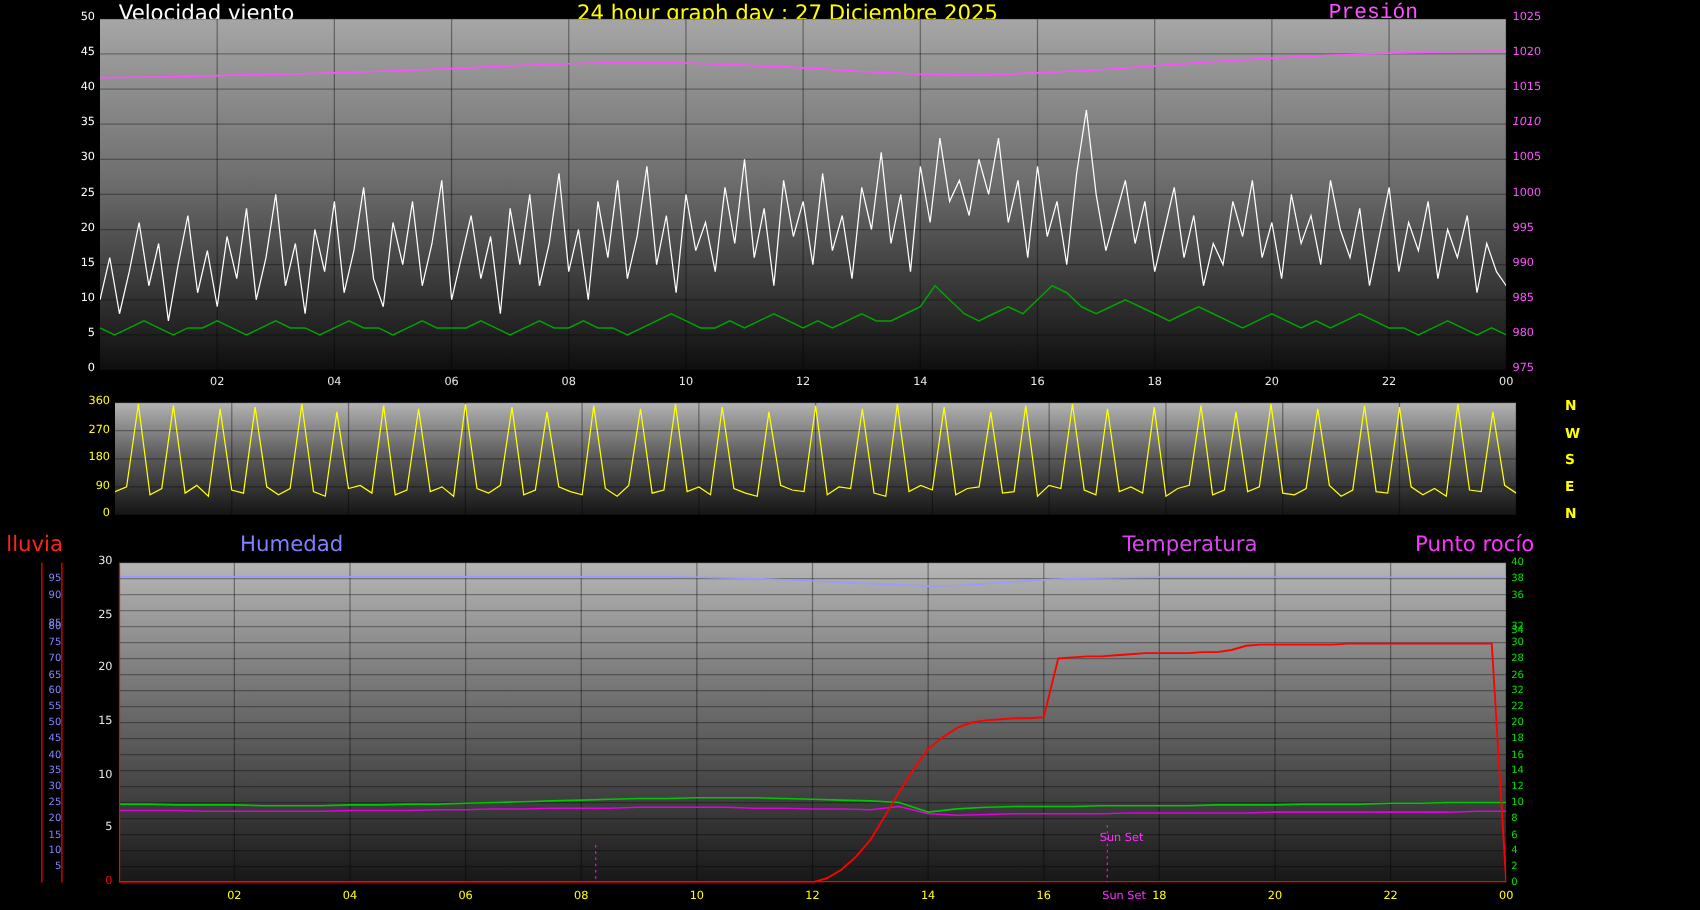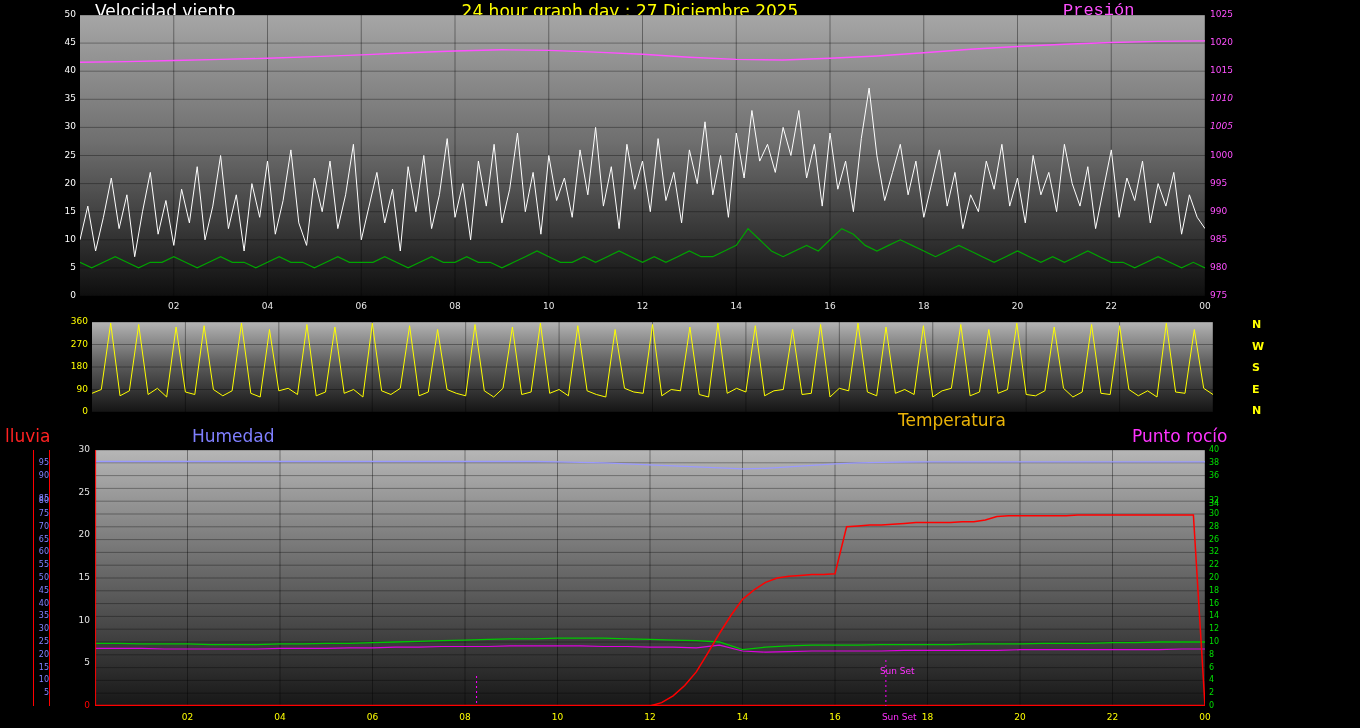--- a/index.html
+++ b/index.html
@@ -77,21 +77,21 @@
       <line x1="0" y1="281" x2="1125" y2="281" stroke="rgba(0,0,0,0.33)" stroke-width="1"></line>
       <polyline points="0.0,224.8 7.8,191.1 15.6,236.0 23.4,202.3 31.3,163.0 39.1,213.6 46.9,179.8 54.7,241.7 62.5,196.7 70.3,157.4 78.1,219.2 85.9,185.5 93.8,230.4 101.6,174.2 109.4,207.9 117.2,151.7 125.0,224.8 132.8,191.1 140.6,140.5 148.4,213.6 156.3,179.8 164.1,236.0 171.9,168.6 179.7,202.3 187.5,146.1 195.3,219.2 203.1,185.5 210.9,134.9 218.8,207.9 226.6,230.4 234.4,163.0 242.2,196.7 250.0,146.1 257.8,213.6 265.6,179.8 273.4,129.3 281.3,224.8 289.1,191.1 296.9,157.4 304.7,207.9 312.5,174.2 320.3,236.0 328.1,151.7 335.9,196.7 343.8,140.5 351.6,213.6 359.4,179.8 367.2,123.6 375.0,202.3 382.8,168.6 390.6,224.8 398.4,146.1 406.3,191.1 414.1,129.3 421.9,207.9 429.7,174.2 437.5,118.0 445.3,196.7 453.1,157.4 460.9,219.2 468.8,140.5 476.6,185.5 484.4,163.0 492.2,202.3 500.0,134.9 507.8,179.8 515.6,112.4 523.4,191.1 531.3,151.7 539.1,213.6 546.9,129.3 554.7,174.2 562.5,146.1 570.3,196.7 578.1,123.6 585.9,185.5 593.8,157.4 601.6,207.9 609.4,134.9 617.2,168.6 625.0,106.8 632.8,179.8 640.6,140.5 648.4,202.3 656.3,118.0 664.1,163.0 671.9,95.5 679.7,146.1 687.5,129.3 695.3,157.4 703.1,112.4 710.9,140.5 718.8,95.5 726.6,163.0 734.4,129.3 742.2,191.1 750.0,118.0 757.8,174.2 765.6,146.1 773.4,196.7 781.3,123.6 789.1,73.1 796.9,140.5 804.7,185.5 812.5,157.4 820.3,129.3 828.1,179.8 835.9,146.1 843.8,202.3 851.6,168.6 859.4,134.9 867.2,191.1 875.0,157.4 882.8,213.6 890.6,179.8 898.4,196.7 906.3,146.1 914.1,174.2 921.9,129.3 929.7,191.1 937.5,163.0 945.3,207.9 953.1,140.5 960.9,179.8 968.8,157.4 976.6,196.7 984.4,129.3 992.2,168.6 1000.0,191.1 1007.8,151.7 1015.6,213.6 1023.4,174.2 1031.3,134.9 1039.1,202.3 1046.9,163.0 1054.7,185.5 1062.5,146.1 1070.3,207.9 1078.1,168.6 1085.9,191.1 1093.8,157.4 1101.6,219.2 1109.4,179.8 1117.2,202.3 1125.0,213.6" fill="none" stroke="#ffffff" stroke-width="1"></polyline>
       <polyline points="0.0,247.3 11.7,252.9 23.4,247.3 35.2,241.7 46.9,247.3 58.6,252.9 70.3,247.3 82.0,247.3 93.8,241.7 105.5,247.3 117.2,252.9 128.9,247.3 140.6,241.7 152.3,247.3 164.1,247.3 175.8,252.9 187.5,247.3 199.2,241.7 210.9,247.3 222.7,247.3 234.4,252.9 246.1,247.3 257.8,241.7 269.5,247.3 281.3,247.3 293.0,247.3 304.7,241.7 316.4,247.3 328.1,252.9 339.8,247.3 351.6,241.7 363.3,247.3 375.0,247.3 386.7,241.7 398.4,247.3 410.2,247.3 421.9,252.9 433.6,247.3 445.3,241.7 457.0,236.0 468.8,241.7 480.5,247.3 492.2,247.3 503.9,241.7 515.6,247.3 527.3,241.7 539.1,236.0 550.8,241.7 562.5,247.3 574.2,241.7 585.9,247.3 597.7,241.7 609.4,236.0 621.1,241.7 632.8,241.7 644.5,236.0 656.3,230.4 668.0,213.6 679.7,224.8 691.4,236.0 703.1,241.7 714.8,236.0 726.6,230.4 738.3,236.0 750.0,224.8 761.7,213.6 773.4,219.2 785.2,230.4 796.9,236.0 808.6,230.4 820.3,224.8 832.0,230.4 843.8,236.0 855.5,241.7 867.2,236.0 878.9,230.4 890.6,236.0 902.3,241.7 914.1,247.3 925.8,241.7 937.5,236.0 949.2,241.7 960.9,247.3 972.7,241.7 984.4,247.3 996.1,241.7 1007.8,236.0 1019.5,241.7 1031.3,247.3 1043.0,247.3 1054.7,252.9 1066.4,247.3 1078.1,241.7 1089.8,247.3 1101.6,252.9 1113.3,247.3 1125.0,252.9" fill="none" stroke="#00a400" stroke-width="1.2"></polyline>
       <polyline points="0.0,47.2 46.9,46.6 93.8,45.5 140.6,44.4 187.5,43.3 234.4,41.6 281.3,39.9 328.1,37.7 375.0,36.0 421.9,34.8 468.8,35.4 515.6,37.1 562.5,39.3 609.4,42.2 656.3,44.4 703.1,45.0 750.0,43.3 796.9,41.0 843.8,37.7 890.6,34.3 937.5,31.5 984.4,29.2 1031.3,27.5 1078.1,26.4 1125.0,25.9" fill="none" stroke="#ff50ff" stroke-width="1.4"></polyline>
     </svg>
   <div class="tickcol tl f9" id="ticks-c1-right" style="left:1210px;top:15px;width:34px;height:281px;">
       <span style="top: -5px; color: rgb(255, 80, 255);">1025</span>
       <span style="top: 23.1px; color: rgb(255, 80, 255);">1020</span>
       <span style="top: 51.2px; color: rgb(255, 80, 255);">1015</span>
       <span style="top: 79.3px; color: rgb(255, 80, 255); font-style: italic;">1010</span>
-      <span style="top: 107.4px; color: rgb(255, 80, 255); font-style: italic;">1005</span>
+      <span style="top: 107.4px; color: rgb(255, 80, 255);">1005</span>
       <span style="top: 135.5px; color: rgb(255, 80, 255);">1000</span>
       <span style="top: 163.6px; color: rgb(255, 80, 255);">995</span>
       <span style="top: 191.7px; color: rgb(255, 80, 255);">990</span>
       <span style="top: 219.8px; color: rgb(255, 80, 255);">985</span>
       <span style="top: 247.9px; color: rgb(255, 80, 255);">980</span>
       <span style="top: 276px; color: rgb(255, 80, 255);">975</span>
     </div>
   <div class="xrow" id="xrow-top" style="top:301px;">
       <span style="left: 163.75px; color: rgb(232, 232, 232);">02</span>
       <span style="left: 257.5px; color: rgb(232, 232, 232);">04</span>
@@ -145,21 +145,21 @@
   <div class="compass" id="compass-col" style="left:1252px;top:318px;width:14px;height:96px;">
       <span style="top: 0px;">N</span>
       <span style="top: 21.5px;">W</span>
       <span style="top: 43px;">S</span>
       <span style="top: 64.5px;">E</span>
       <span style="top: 86px;">N</span>
     </div>
 
   <span class="lbl" style="left:5px;top:426px;color:#ff2222;">lluvia</span>
   <span class="lbl" style="left:192px;top:426px;color:#7f7fff;">Humedad</span>
-  <span class="lbl" style="left:898px;top:410px;color:#eab308;">Temperatura</span>
+  <span class="lbl" style="left:898px;top:426px;color:#d946ef;">Temperatura</span>
   <span class="lbl" style="left:1132px;top:426px;color:#ff33ff;">Punto rocío</span>
 
   <div class="tickcol tr f8 strip" id="strip-hum" style="left:33px;top:450px;width:15px;height:256px;">
       <span style="top: 7.8px; color: rgb(130, 130, 255);">95</span>
       <span style="top: 20.6px; color: rgb(130, 130, 255);">90</span>
       <span style="top: 44px; color: rgb(130, 130, 255);">85</span>
       <span style="top: 46.2px; color: rgb(130, 130, 255);">80</span>
       <span style="top: 59px; color: rgb(130, 130, 255);">75</span>
       <span style="top: 71.8px; color: rgb(130, 130, 255);">70</span>
       <span style="top: 84.6px; color: rgb(130, 130, 255);">65</span>

